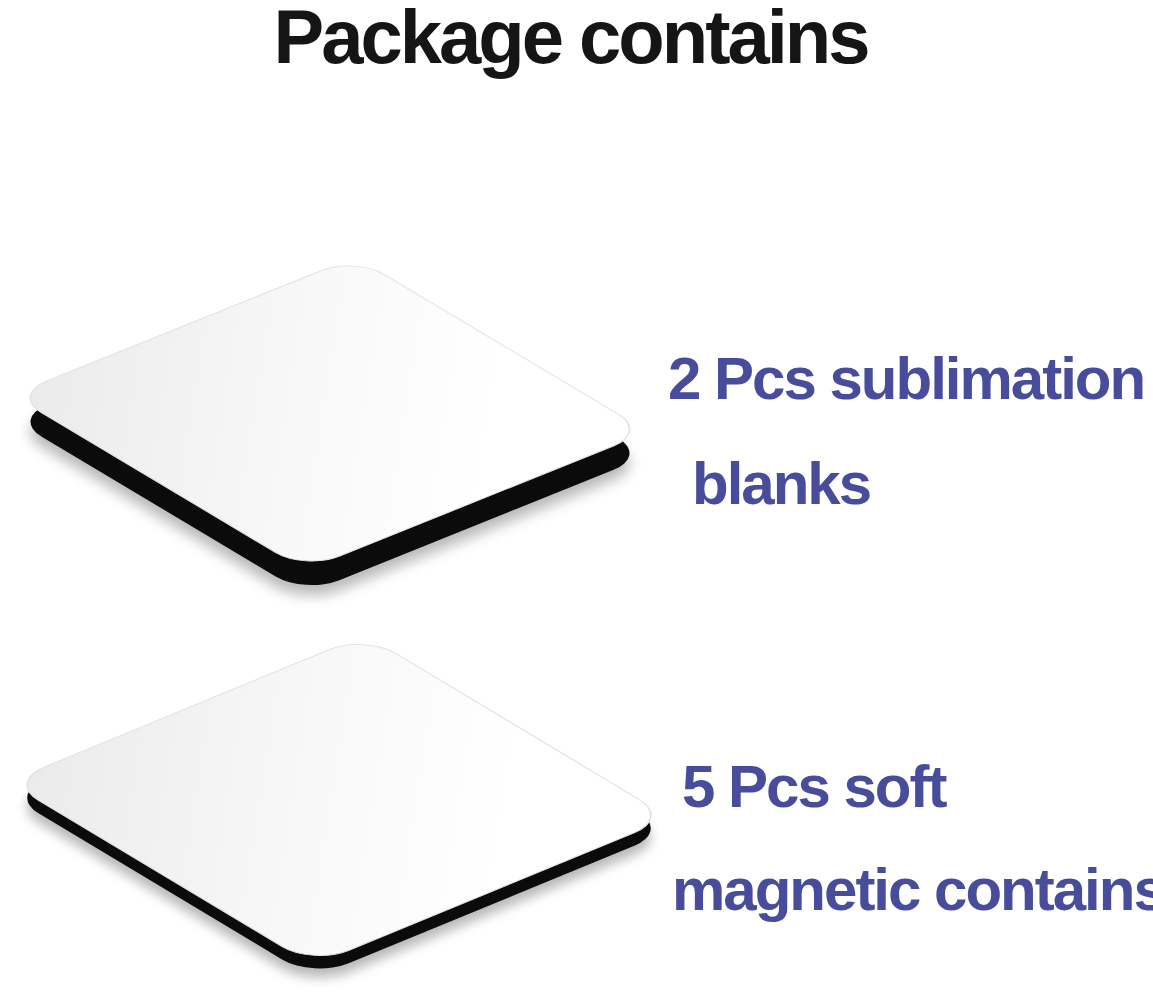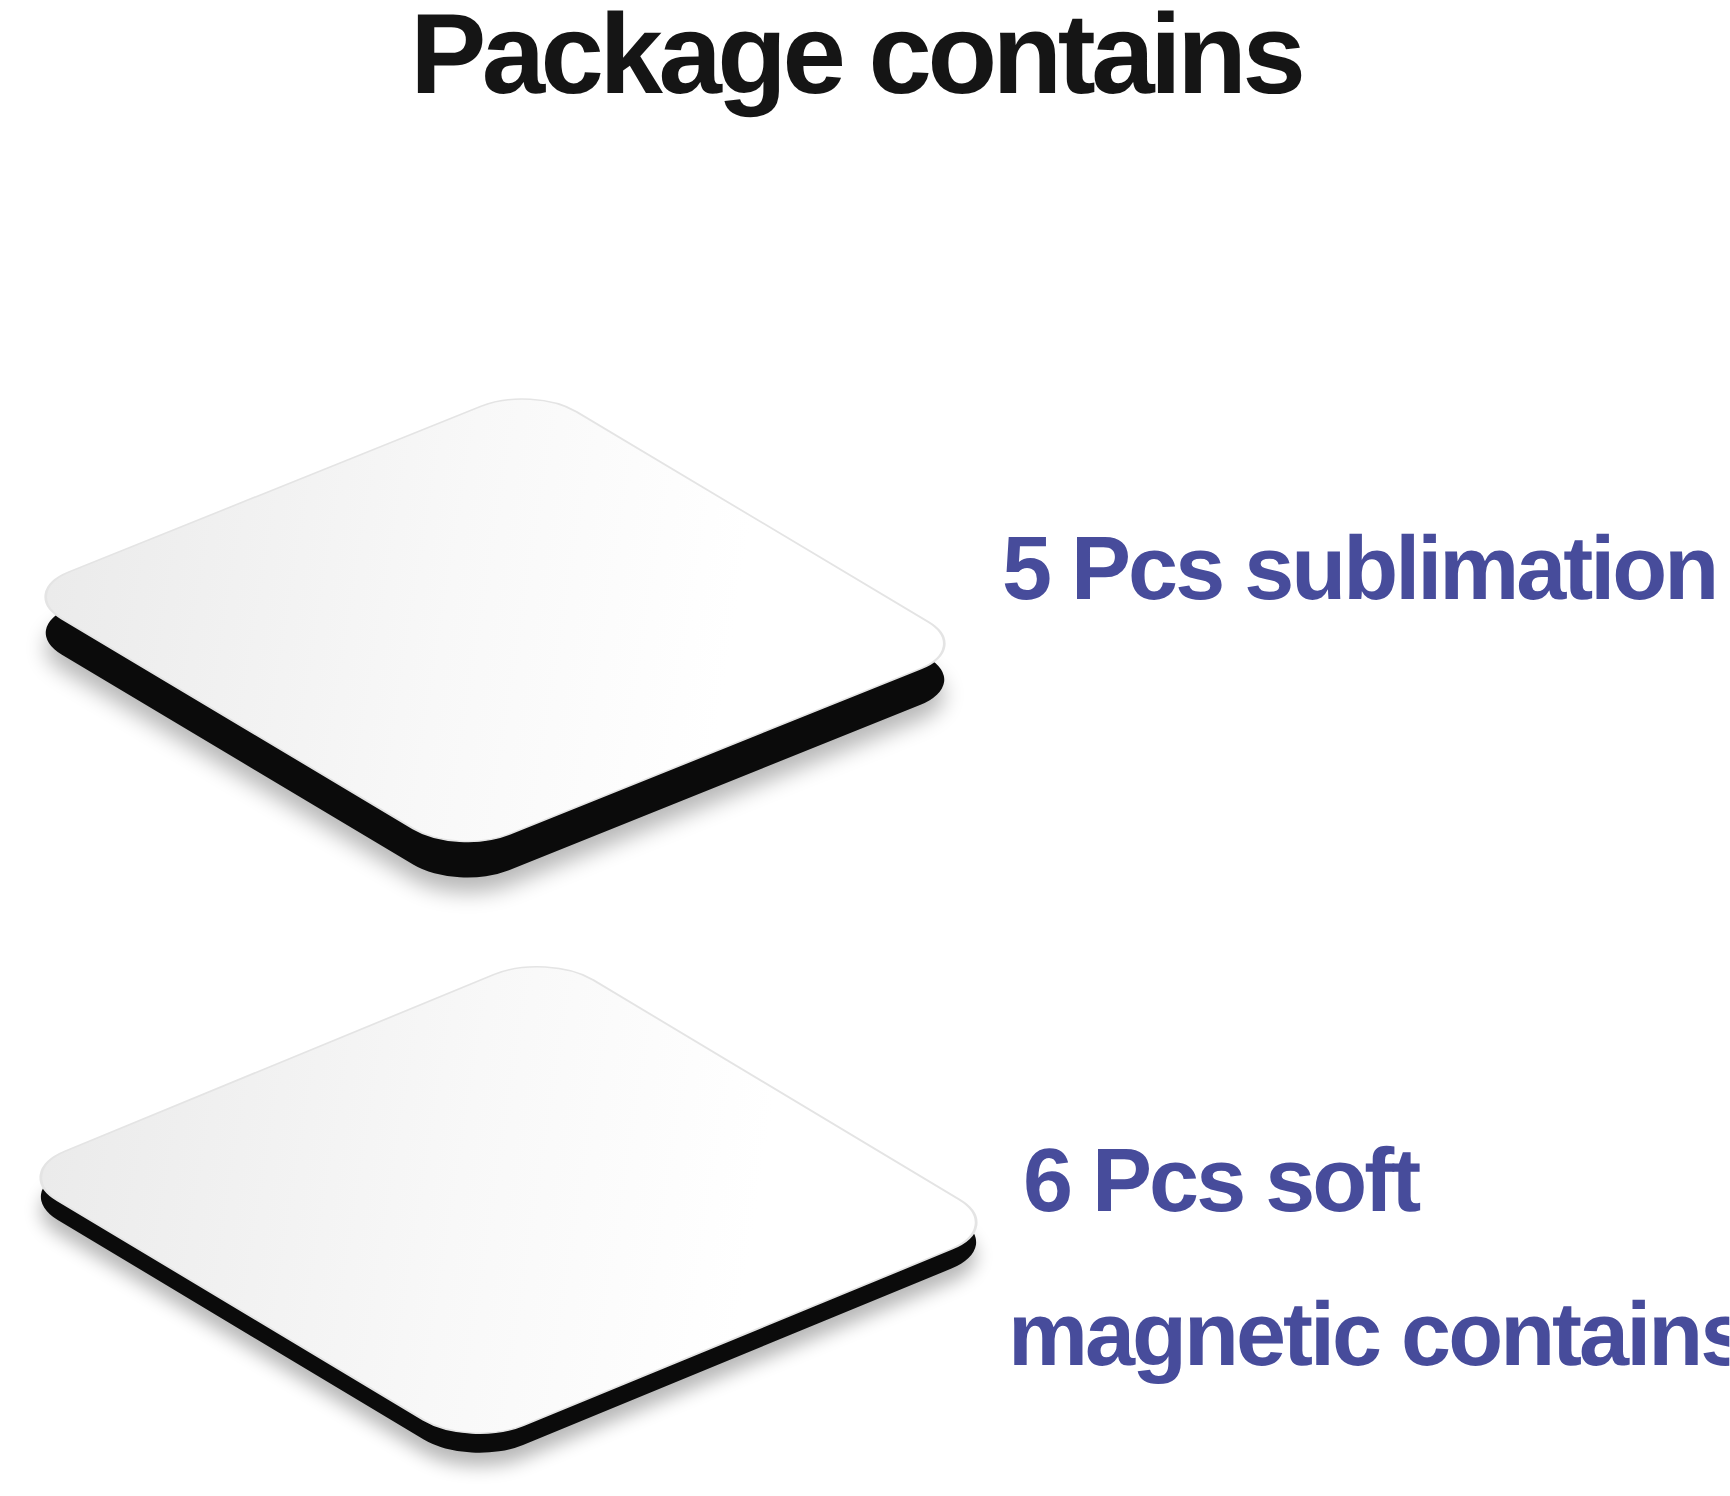--- a/index.html
+++ b/index.html
@@ -90,18 +90,19 @@
       </g>
       <g transform="translate(0,13)">
         <rect x="0" y="0" width="1" height="1" rx="0.1" ry="0.1" fill="var(--edge-color,#0b0b0b)" transform="matrix(305,183,-357,147,365,635)"></rect>
       </g>
       <rect x="0" y="0" width="1" height="1" rx="0.1" ry="0.1" fill="url(#padFace)" stroke="#e4e4e4" stroke-width="0.004" transform="matrix(305,183,-357,147,365,635)"></rect>
     </g>
   </svg>
 
   <h1 class="page-title">Package contains</h1>
 
-  <div class="label-line p1-l1">5 Pcs sublimation</div>
+  <div class="label-line p1-l1">2 Pcs sublimation</div>
+  <div class="label-line p1-l2">blanks</div>
 
-  <div class="label-line p2-l1">6 Pcs soft</div>
+  <div class="label-line p2-l1">5 Pcs soft</div>
   <div class="label-line p2-l2">magnetic contains</div>
 
 </div>
 
 </body></html>

